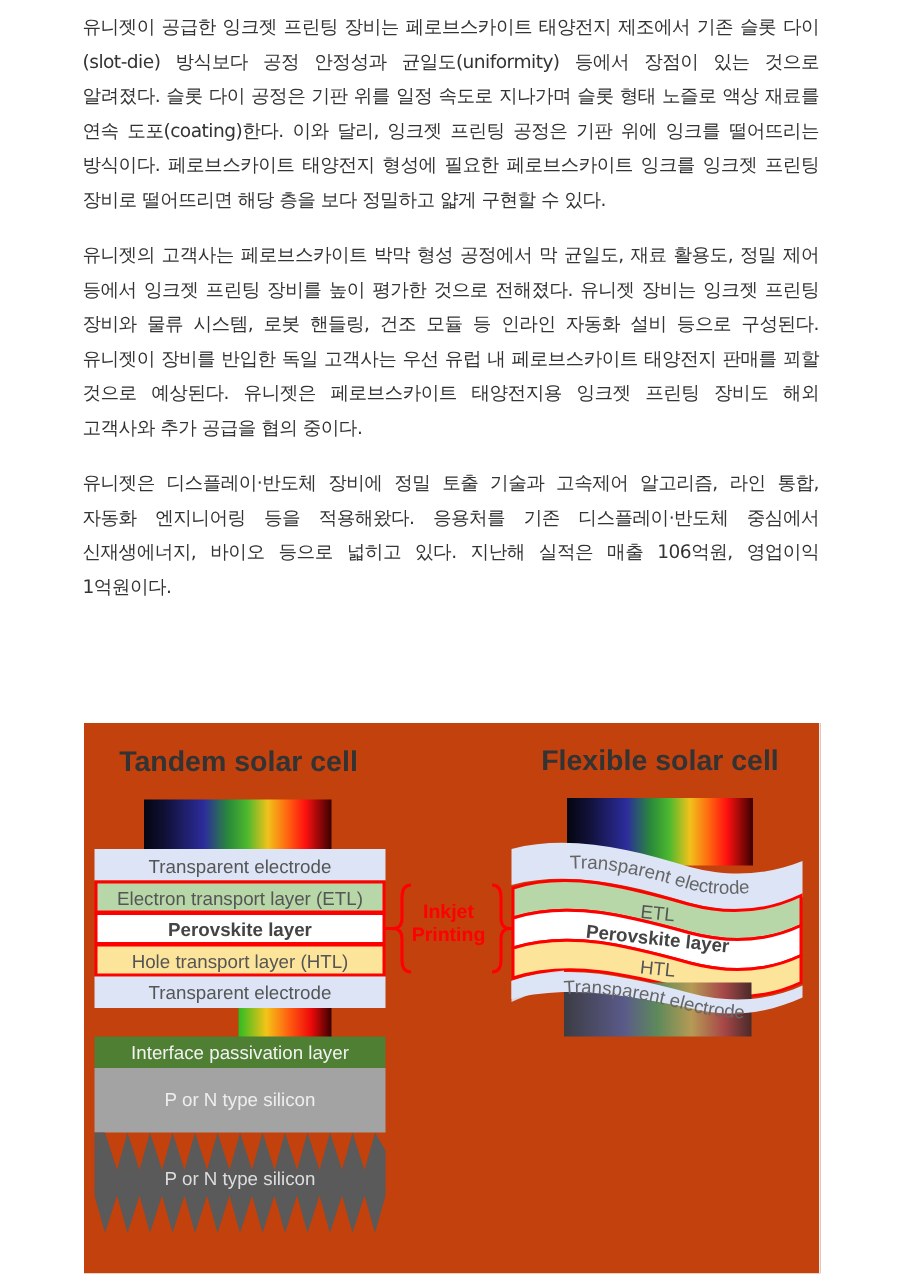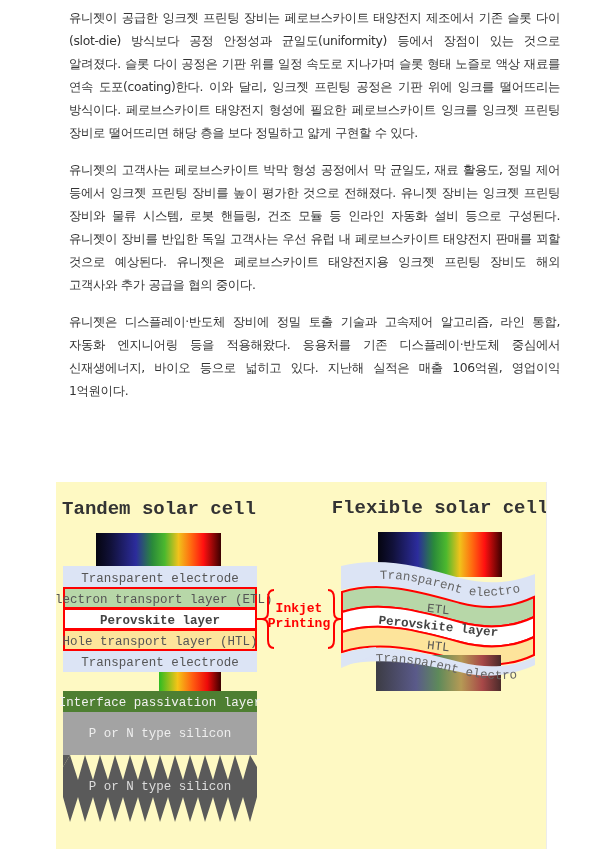--- a/index.html
+++ b/index.html
@@ -1,27 +1,27 @@
 <!DOCTYPE html>
 <html><head>
 <meta charset="utf-8">
 <style>
   html, body { margin: 0; padding: 0; background: #ffffff; }
   body { width: 600px; height: 849px; overflow: hidden; position: relative; }
   .article {
-    position: absolute; left: 69px; top: 6px; width: 491px;
+    position: absolute; left: 55px; top: 6px; width: 491px;
     font-family: "DejaVu Sans", "Liberation Sans", sans-serif;
     color: #333333; font-size: 12.4px; line-height: 23px;
     text-align: justify; letter-spacing: -0.35px; word-break: keep-all;
   }
   .article p { margin: 0 0 14px 0; }
   .figure {
     position: absolute; left: 56px; top: 482px; width: 490px; height: 367px;
-    background: #fef9c3; border-right: 1px solid #ececec;
-    font-family: Liberation Mono, monospace;
+    background: #c2410c; border-right: 1px solid #ececec;
+    font-family: Liberation Sans, sans-serif;
   }
   .figure svg { display: block; }
 </style>
 </head>
 <body>
 
 <div class="article">
   <p>유니젯이 공급한 잉크젯 프린팅 장비는 페로브스카이트 태양전지 제조에서 기존 슬롯 다이(slot-die) 방식보다 공정 안정성과 균일도(uniformity) 등에서 장점이 있는 것으로 알려졌다. 슬롯 다이 공정은 기판 위를 일정 속도로 지나가며 슬롯 형태 노즐로 액상 재료를 연속 도포(coating)한다. 이와 달리, 잉크젯 프린팅 공정은 기판 위에 잉크를 떨어뜨리는 방식이다. 페로브스카이트 태양전지 형성에 필요한 페로브스카이트 잉크를 잉크젯 프린팅 장비로 떨어뜨리면 해당 층을 보다 정밀하고 얇게 구현할 수 있다.</p>
   <p>유니젯의 고객사는 페로브스카이트 박막 형성 공정에서 막 균일도, 재료 활용도, 정밀 제어 등에서 잉크젯 프린팅 장비를 높이 평가한 것으로 전해졌다. 유니젯 장비는 잉크젯 프린팅 장비와 물류 시스템, 로봇 핸들링, 건조 모듈 등 인라인 자동화 설비 등으로 구성된다. 유니젯이 장비를 반입한 독일 고객사는 우선 유럽 내 페로브스카이트 태양전지 판매를 꾀할 것으로 예상된다. 유니젯은 페로브스카이트 태양전지용 잉크젯 프린팅 장비도 해외 고객사와 추가 공급을 협의 중이다.</p>
   <p>유니젯은 디스플레이·반도체 장비에 정밀 토출 기술과 고속제어 알고리즘, 라인 통합, 자동화 엔지니어링 등을 적용해왔다. 응용처를 기존 디스플레이·반도체 중심에서 신재생에너지, 바이오 등으로 넓히고 있다. 지난해 실적은 매출 106억원, 영업이익 1억원이다.</p>

